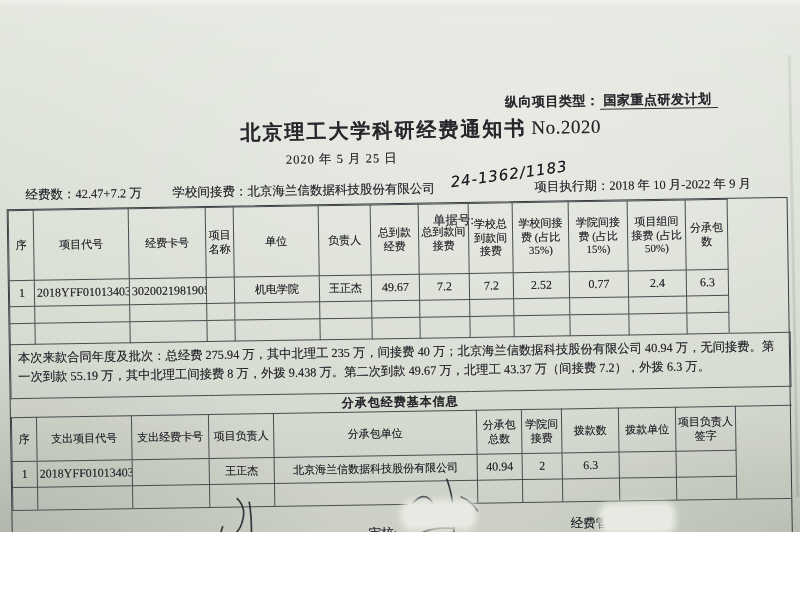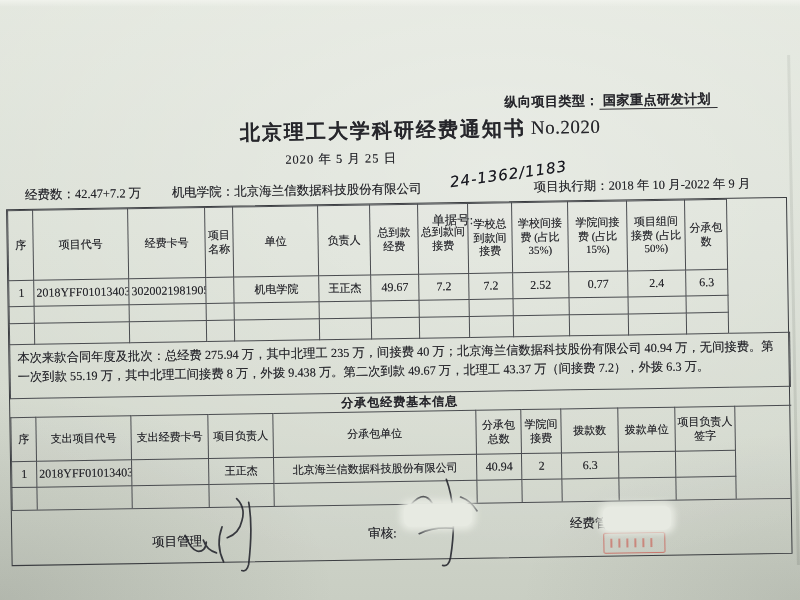--- a/index.html
+++ b/index.html
@@ -8,21 +8,21 @@
     --frame:#3a3c40;
     --paper:#d9ded4;
   }
   *{margin:0;padding:0;box-sizing:border-box;}
   html,body{width:800px;height:600px;overflow:hidden;}
   body{
     font-family:"Liberation Serif","DejaVu Serif",serif;
     color:var(--ink);
   }
   .photo{
-    position:relative;width:800px;height:600px;overflow:hidden;
+    position:relative;width:800px;height:532px;overflow:hidden;
     background:
       radial-gradient(130% 110% at 62% 28%, rgba(255,255,255,.30), rgba(255,255,255,0) 62%),
       radial-gradient(60% 50% at 0% 100%, rgba(40,45,40,.14), rgba(40,45,40,0) 70%),
       radial-gradient(50% 40% at 100% 100%, rgba(40,45,40,.10), rgba(40,45,40,0) 70%),
       linear-gradient(180deg,#e3e7de 0%,#dadfd5 38%,#d3d8cd 72%,#c9cec3 100%);
   }
   .top-strip{position:absolute;top:0;left:0;width:800px;height:7px;
     background:linear-gradient(180deg,#f0f2ec,rgba(240,242,236,0));}
   .paper-edge{position:absolute;right:5px;top:55px;bottom:35px;width:3px;
     background:linear-gradient(180deg,rgba(80,86,78,.10),rgba(80,86,78,.16));
@@ -102,21 +102,21 @@
 
     <div class="ptype">
       <span class="lbl">纵向项目类型：</span><span class="val">国家重点研发计划</span>
     </div>
     <div class="title">北京理工大学科研经费通知书</div>
     <div class="docno">No.2020</div>
     <div class="date">2020 年 5 月 25 日</div>
 
     <div class="infoline">
       <span class="funds"><span class="lbl">经费数：</span><span class="val">42.47+7.2 万</span></span>
-      <span class="payer"><span class="lbl">机电学院：</span><span class="val">北京海兰信数据科技股份有限公司</span></span>
+      <span class="payer"><span class="lbl">学校间接费：</span><span class="val">北京海兰信数据科技股份有限公司</span></span>
       <span class="receipt">单据号:</span>
       <span class="receipt-hand">24-1362/1183</span>
       <span class="period"><span class="lbl">项目执行期：</span><span class="val">2018 年 10 月-2022 年 9 月</span></span>
     </div>
 
     <div class="form">
 
       <table class="t1">
         <colgroup>
           <col style="width:25px">

